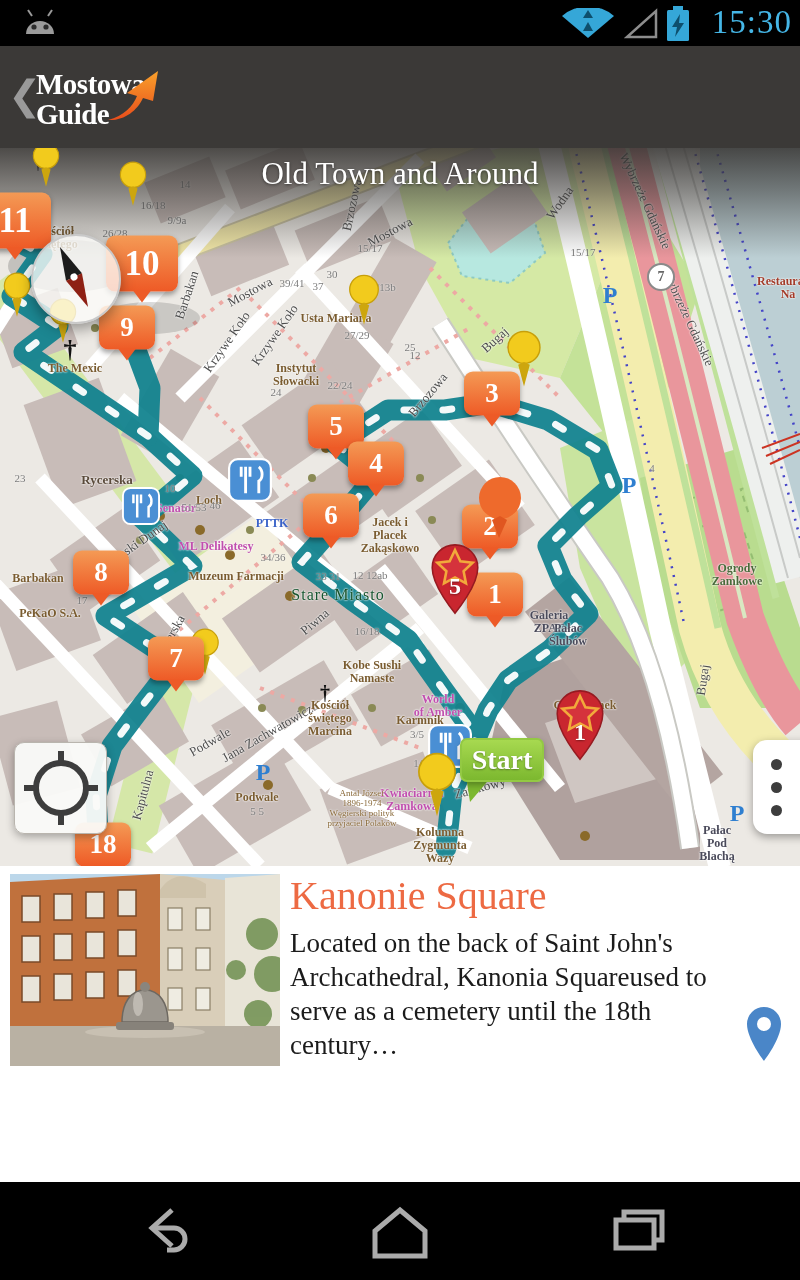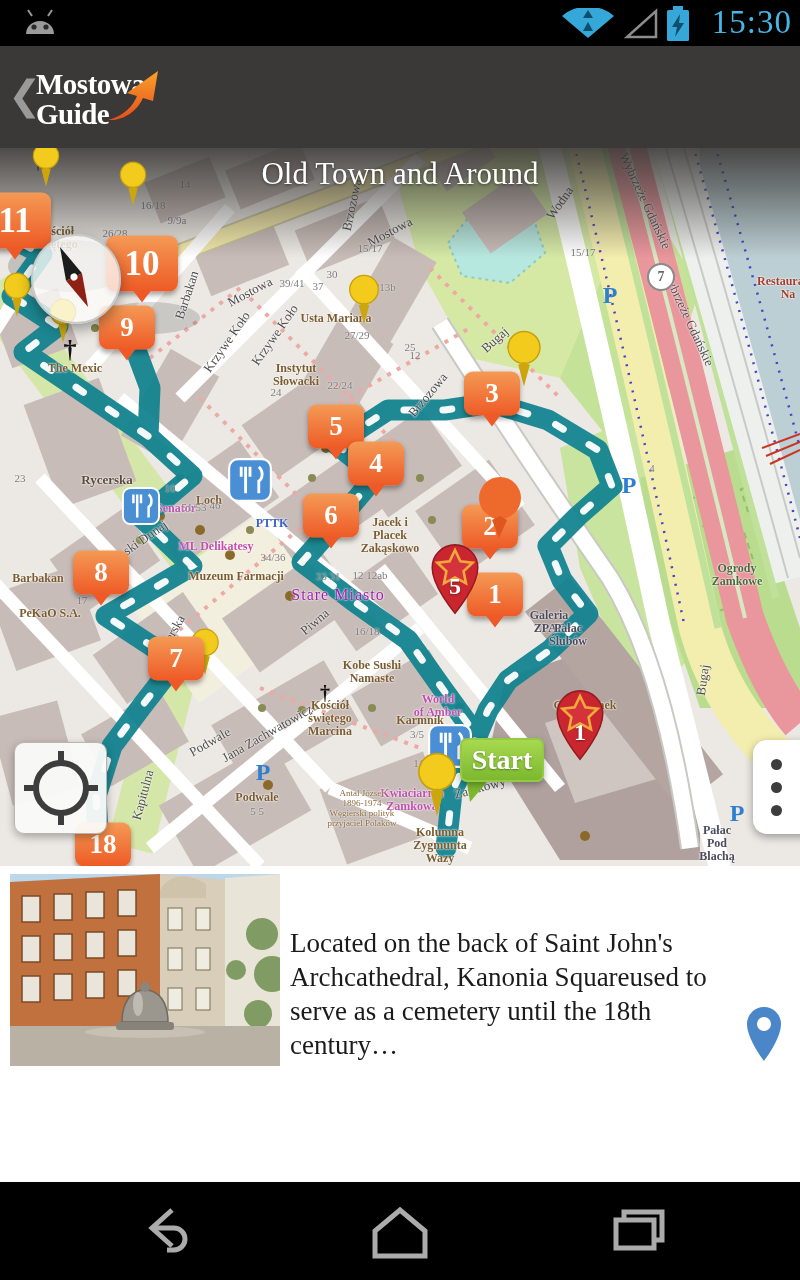--- a/index.html
+++ b/index.html
@@ -14,21 +14,21 @@
   #back-chevron{position:absolute;left:8px;top:26px;font-size:40px;color:#9a9a9a;line-height:48px;}
   .logo-text{position:absolute;left:36px;top:22px;color:#fff;font-weight:bold;font-size:29px;line-height:29px;letter-spacing:-.5px;}
   
   #map{position:absolute;left:0;top:148px;width:800px;height:718px;overflow:hidden;background:#ece9e4;}
   #map-title-overlay{position:absolute;left:0;top:0;width:800px;height:110px;z-index:5;pointer-events:none;
      background:linear-gradient(to bottom,rgba(55,53,51,.88) 0%,rgba(55,53,51,.55) 40%,rgba(55,53,51,0) 100%);}
   #map-title{position:absolute;left:0;top:8px;width:100%;text-align:center;color:#fff;font-size:31px;z-index:6;
      text-shadow:0 1px 3px rgba(0,0,0,.5);}
   .slabel{position:absolute;z-index:2;color:#4c4c4c;font-size:13px;white-space:pre-line;text-align:center;
      transform:translate(-50%,-50%);text-shadow:0 0 2px #fff,0 0 2px #fff;}
-  .district{color:#a21caf;font-size:16px;letter-spacing:1px;}
+  .district{color:#14532d;font-size:16px;letter-spacing:1px;}
   .plabel{position:absolute;z-index:2;color:#7a5c30;font-weight:bold;font-size:12px;white-space:pre-line;text-align:center;
      transform:translate(-50%,-50%);text-shadow:0 0 2px #fff,0 0 2px #fff;line-height:13px;}
   .pink{color:#c04fae;} .bluelab{color:#3a62c8;} .redlab{color:#a33c2a;} .tiny{font-size:9px;font-weight:normal;line-height:10px;color:#8a6a3a;}
   .hn{position:absolute;z-index:2;color:#7c7c7c;font-size:11px;transform:translate(-50%,-50%);text-shadow:0 0 2px #fff;white-space:nowrap;}
   .cross{position:absolute;z-index:2;color:#111;font-size:20px;font-weight:bold;transform:translate(-50%,-50%);}
   .pletter{position:absolute;z-index:2;color:#2f7fd0;font-size:24px;font-weight:bold;transform:translate(-50%,-50%);}
   
   .tm{position:absolute;z-index:6;width:56px;height:44px;transform:translate(-50%,-58%);
       background:linear-gradient(#f49a55,#ee5a26);border-radius:9px;display:flex;align-items:center;justify-content:center;
       color:#fff;font-size:27px;font-weight:bold;box-shadow:0 3px 5px rgba(0,0,0,.35);}
@@ -551,20 +551,21 @@
           <circle cx="248" cy="140" r="14"></circle>
           <circle cx="226" cy="96" r="10"></circle>
       </g>
       <rect x="0" y="152" width="270" height="40" fill="#b9b1a3"></rect>
       <ellipse cx="135" cy="158" rx="60" ry="6" fill="#c8c0b2"></ellipse>
       <path d="M135 116 c-15 0 -23 14 -23 32 h46 c0 -18 -8 -32 -23 -32 z" fill="#9b968e" stroke="#6d6861" stroke-width="1.5"></path>
       <circle cx="135" cy="113" r="5" fill="#8a857d"></circle>
       <rect x="106" y="148" width="58" height="8" rx="3" fill="#87827a"></rect>
       <ellipse cx="128" cy="130" rx="5" ry="12" fill="#c8c3bb" opacity="0.8"></ellipse>
     </svg>
+    <div id="poi-title">Kanonie Square</div>
     <div id="poi-desc">Located on the back of Saint John's Archcathedral, Kanonia Squareused to serve as a cemetery until the 18th century…</div>
     <svg id="poi-pin" width="40" height="56" viewBox="0 0 40 56">
       <path d="M20 55 C20 55 3 33 3 18 A17 17 0 0 1 37 18 C37 33 20 55 20 55 Z" fill="#4a86c8"></path>
       <circle cx="20" cy="18" r="7" fill="#fff"></circle>
     </svg>
   </div>
 
 
   <div id="navbar">
     <svg class="abs" style="left:142px;top:24px;" width="52" height="50" viewBox="0 0 52 50">

